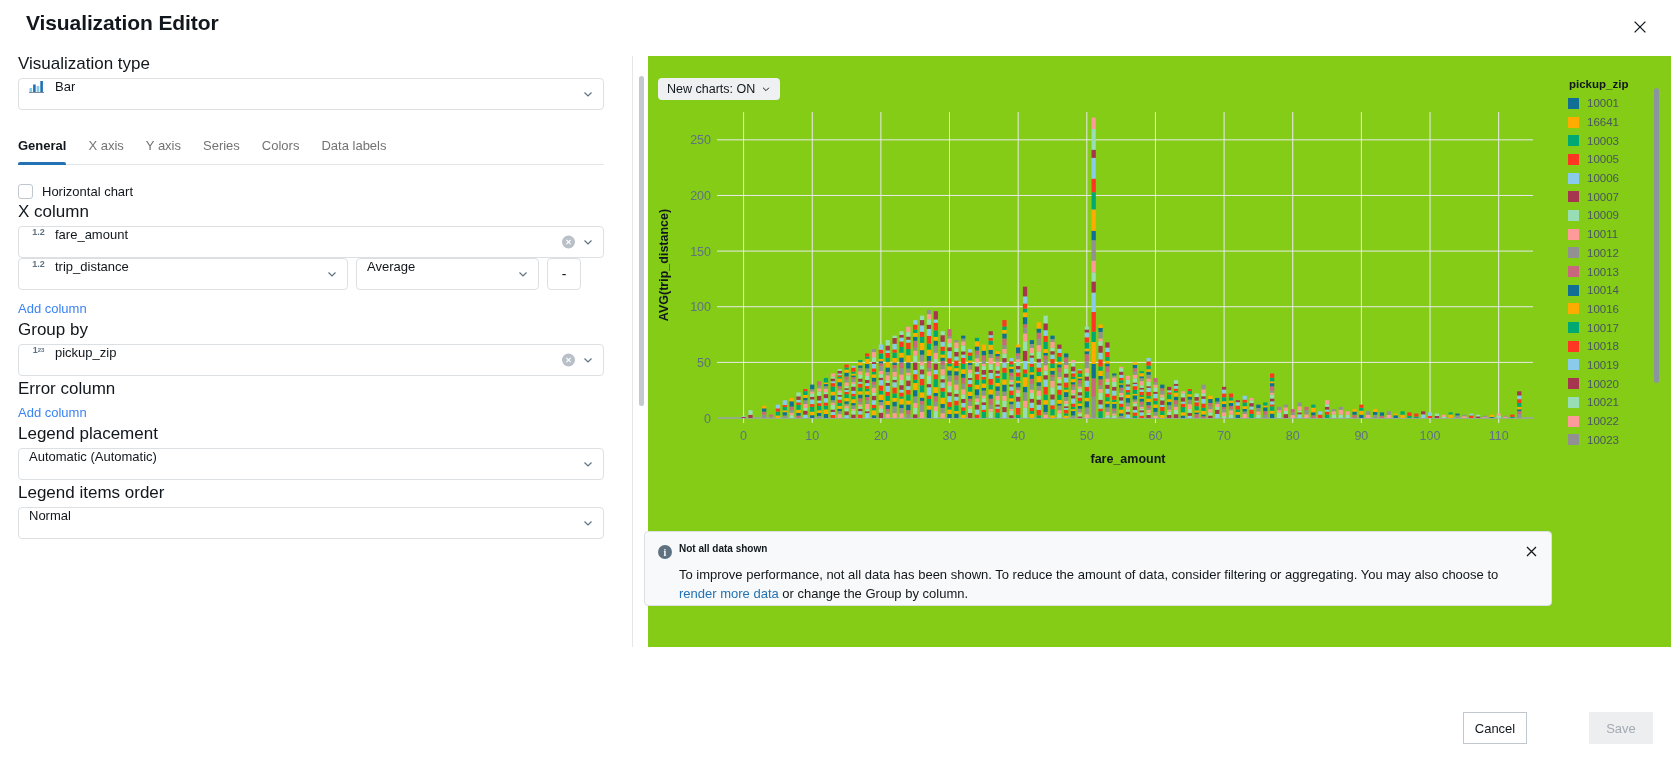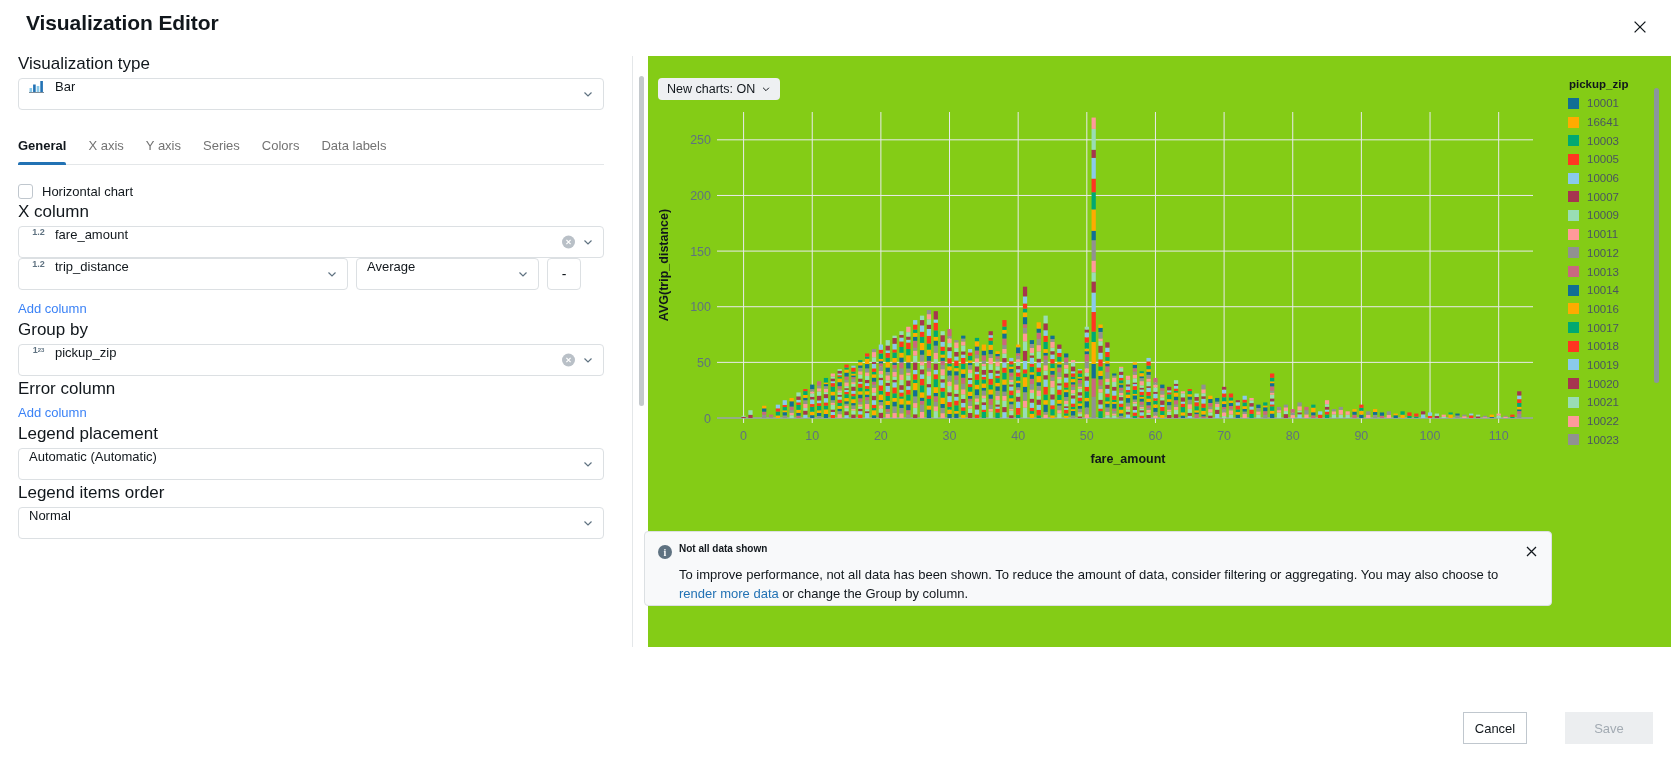--- a/index.html
+++ b/index.html
@@ -192,21 +192,21 @@
   }
   .btn {
     position:absolute; top:18px; height:32px; border-radius:0;
     font-size:13px; display:flex; align-items:center; justify-content:center;
     cursor:pointer;
   }
   .btn-cancel {
     right:144px; width:64px; border:1px solid #c0c7ce; background:#fff; color:#11171c;
   }
   .btn-save {
-    right:18px; width:88px; border:1px solid transparent;
+    right:18px; width:64px; border:1px solid transparent;
     background:#eceef0; color:#a3abb3; cursor:default;
   }
 </style>
 </head>
 <body>
 <div id="app">
 
   <div class="header">
     <div class="title">Visualization Editor</div>
     <div class="close-btn">

